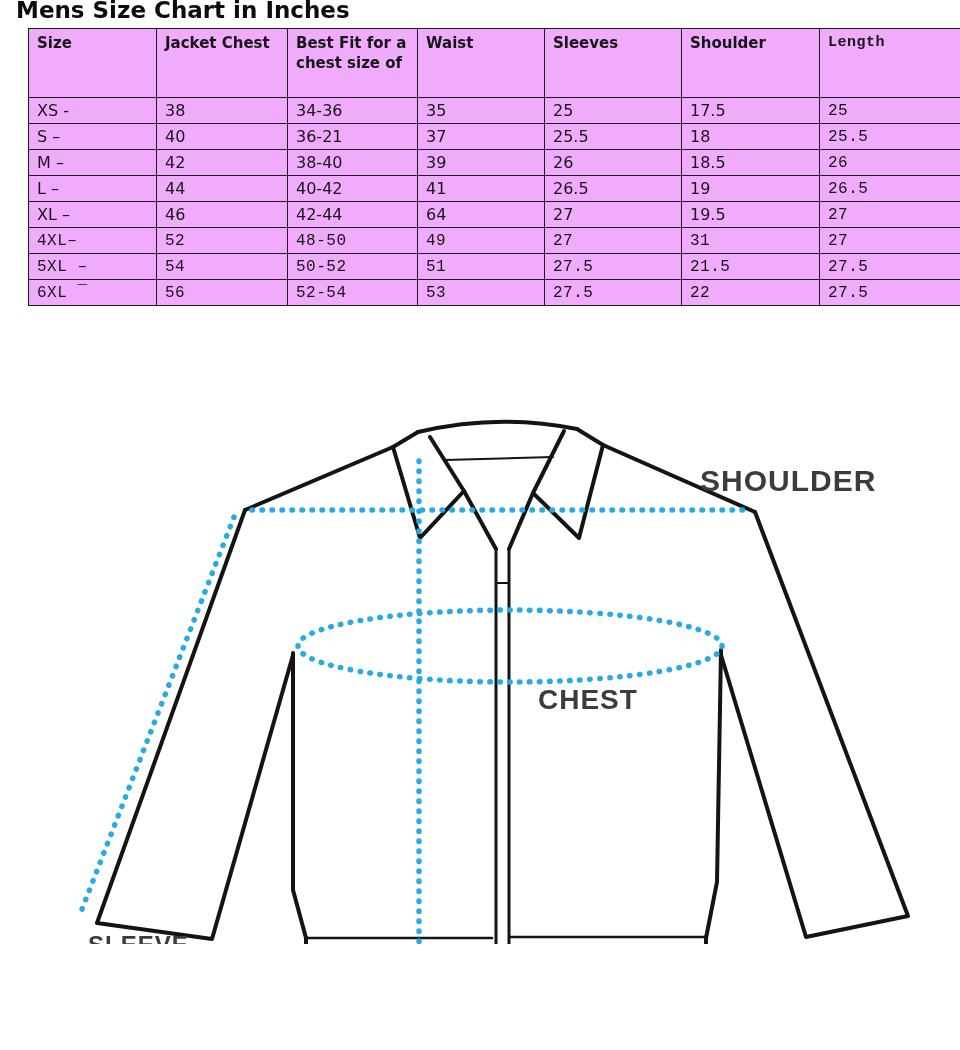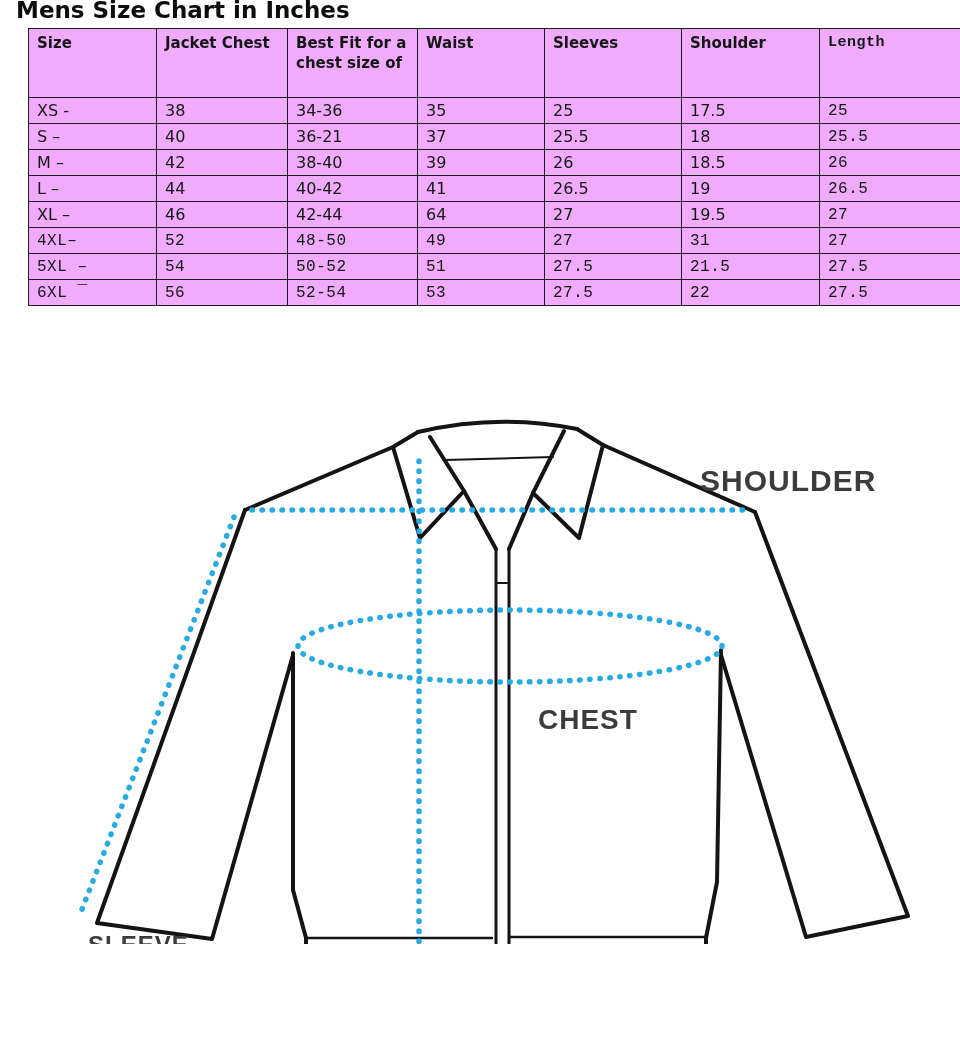--- a/index.html
+++ b/index.html
@@ -52,21 +52,21 @@
   .diagram svg{position:absolute;left:0;top:0;}
   .lbl{
     position:absolute;
     color:var(--label);
     font-weight:bold;
     letter-spacing:1px;
     font-family:"Liberation Sans","DejaVu Sans",sans-serif;
     white-space:nowrap;
   }
   .lbl-shoulder{left:700px;top:464px;font-size:30px;}
-  .lbl-chest{left:538px;top:704px;font-size:28px;}
+  .lbl-chest{left:538px;top:684px;font-size:28px;}
   .lbl-sleeve{left:44px;top:931px;font-size:24px;margin-left:44px;}
   .lbl-length{left:360px;top:1000px;font-size:30px;}
 </style>
 </head>
 <body>
 
 <div class="page">
 
   <h1 class="title">Mens Size Chart in Inches</h1>
 

